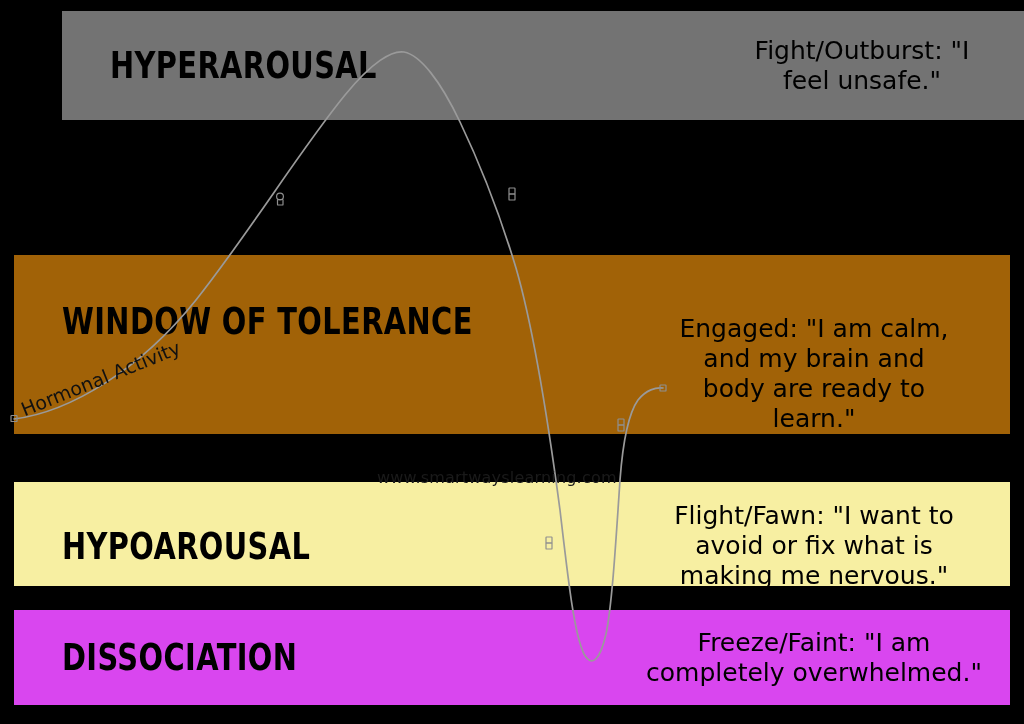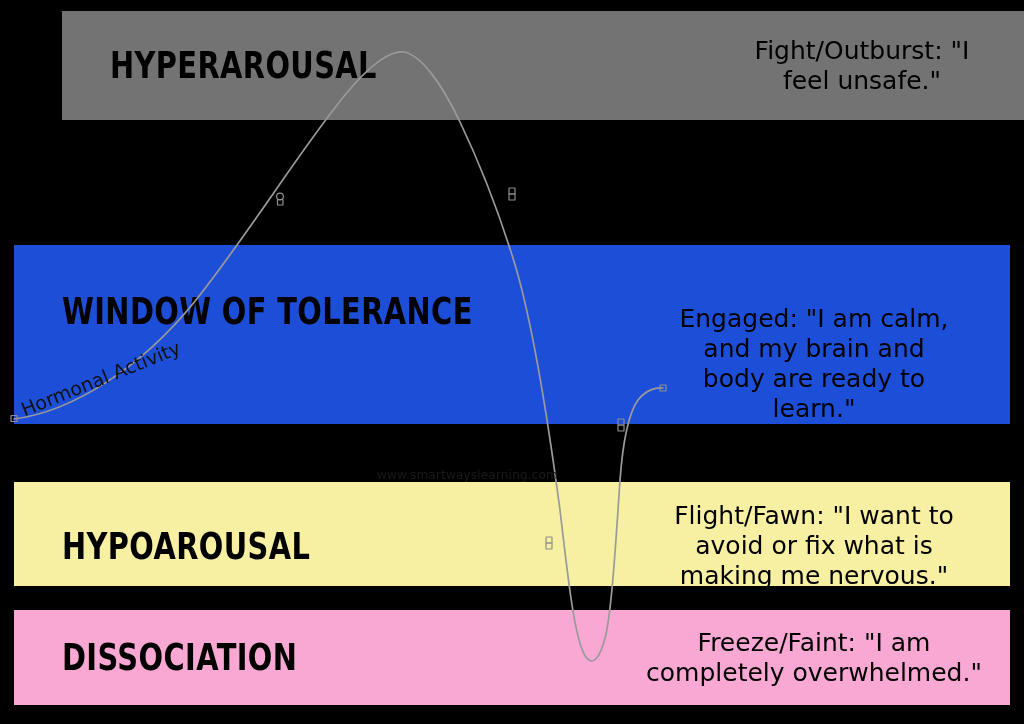--- a/index.html
+++ b/index.html
@@ -45,55 +45,55 @@
     color:#111;
     transform:rotate(-22deg);
     transform-origin:left center;
     white-space:nowrap;
   }
 
   #watermark{
     position:absolute;
     left:377px;top:468px;
     font-family:"DejaVu Sans", sans-serif;
-    font-size:12px;
+    font-size:16px;
     color:#1a1a1a;
     letter-spacing:0.2px;
     white-space:nowrap;
   }
 </style>
 </head>
 <body>
 
 <div id="stage">
 
   <div class="bands">
     <div class="band" style="top:0px;height:109px;background:#737373;margin-left:48px;">
       <div class="band-title" style="font-size: 37px; top: 36px;">HYPERAROUSAL</div>
       <div class="band-desc" style="font-size: 25px; top: 24.5px;">Fight/Outburst: "I
 feel unsafe."</div>
     </div>
 
 
-    <div class="band" style="top:234px;height:179px;background:#1d4ed8;">
+    <div class="band" style="top:244px;height:179px;background:#a16207;">
       <div class="band-title" style="font-size:37px;top:48px;">WINDOW OF TOLERANCE</div>
       <div class="band-desc" style="font-size: 25px; top: 58.5px;">Engaged: "I am calm,
 and my brain and
 body are ready to
 learn."</div>
     </div>
 
     <div class="band" style="top:471px;height:104px;background:#F7EFA2;">
       <div class="band-title" style="font-size: 37px; top: 45.5px;">HYPOAROUSAL</div>
       <div class="band-desc" style="font-size: 25px; top: 19px;">Flight/Fawn: "I want to
 avoid or fix what is
 making me nervous."</div>
     </div>
 
-    <div class="band" style="top:599px;height:95px;background:#f9a8d4;">
+    <div class="band" style="top:599px;height:95px;background:#d946ef;">
       <div class="band-title" style="font-size: 37px; top: 29px;">DISSOCIATION</div>
       <div class="band-desc" style="font-size: 25px; width: 376px; right: 8px; top: 17.5px;">Freeze/Faint: "I am
 completely overwhelmed."</div>
     </div>
   </div>
 
   <svg id="curve" viewBox="0 0 1024 724" xmlns="http://www.w3.org/2000/svg">
     <path d="M 14,419
              C 70,412 140,370 196,300
              C 250,232 300,150 345,95

